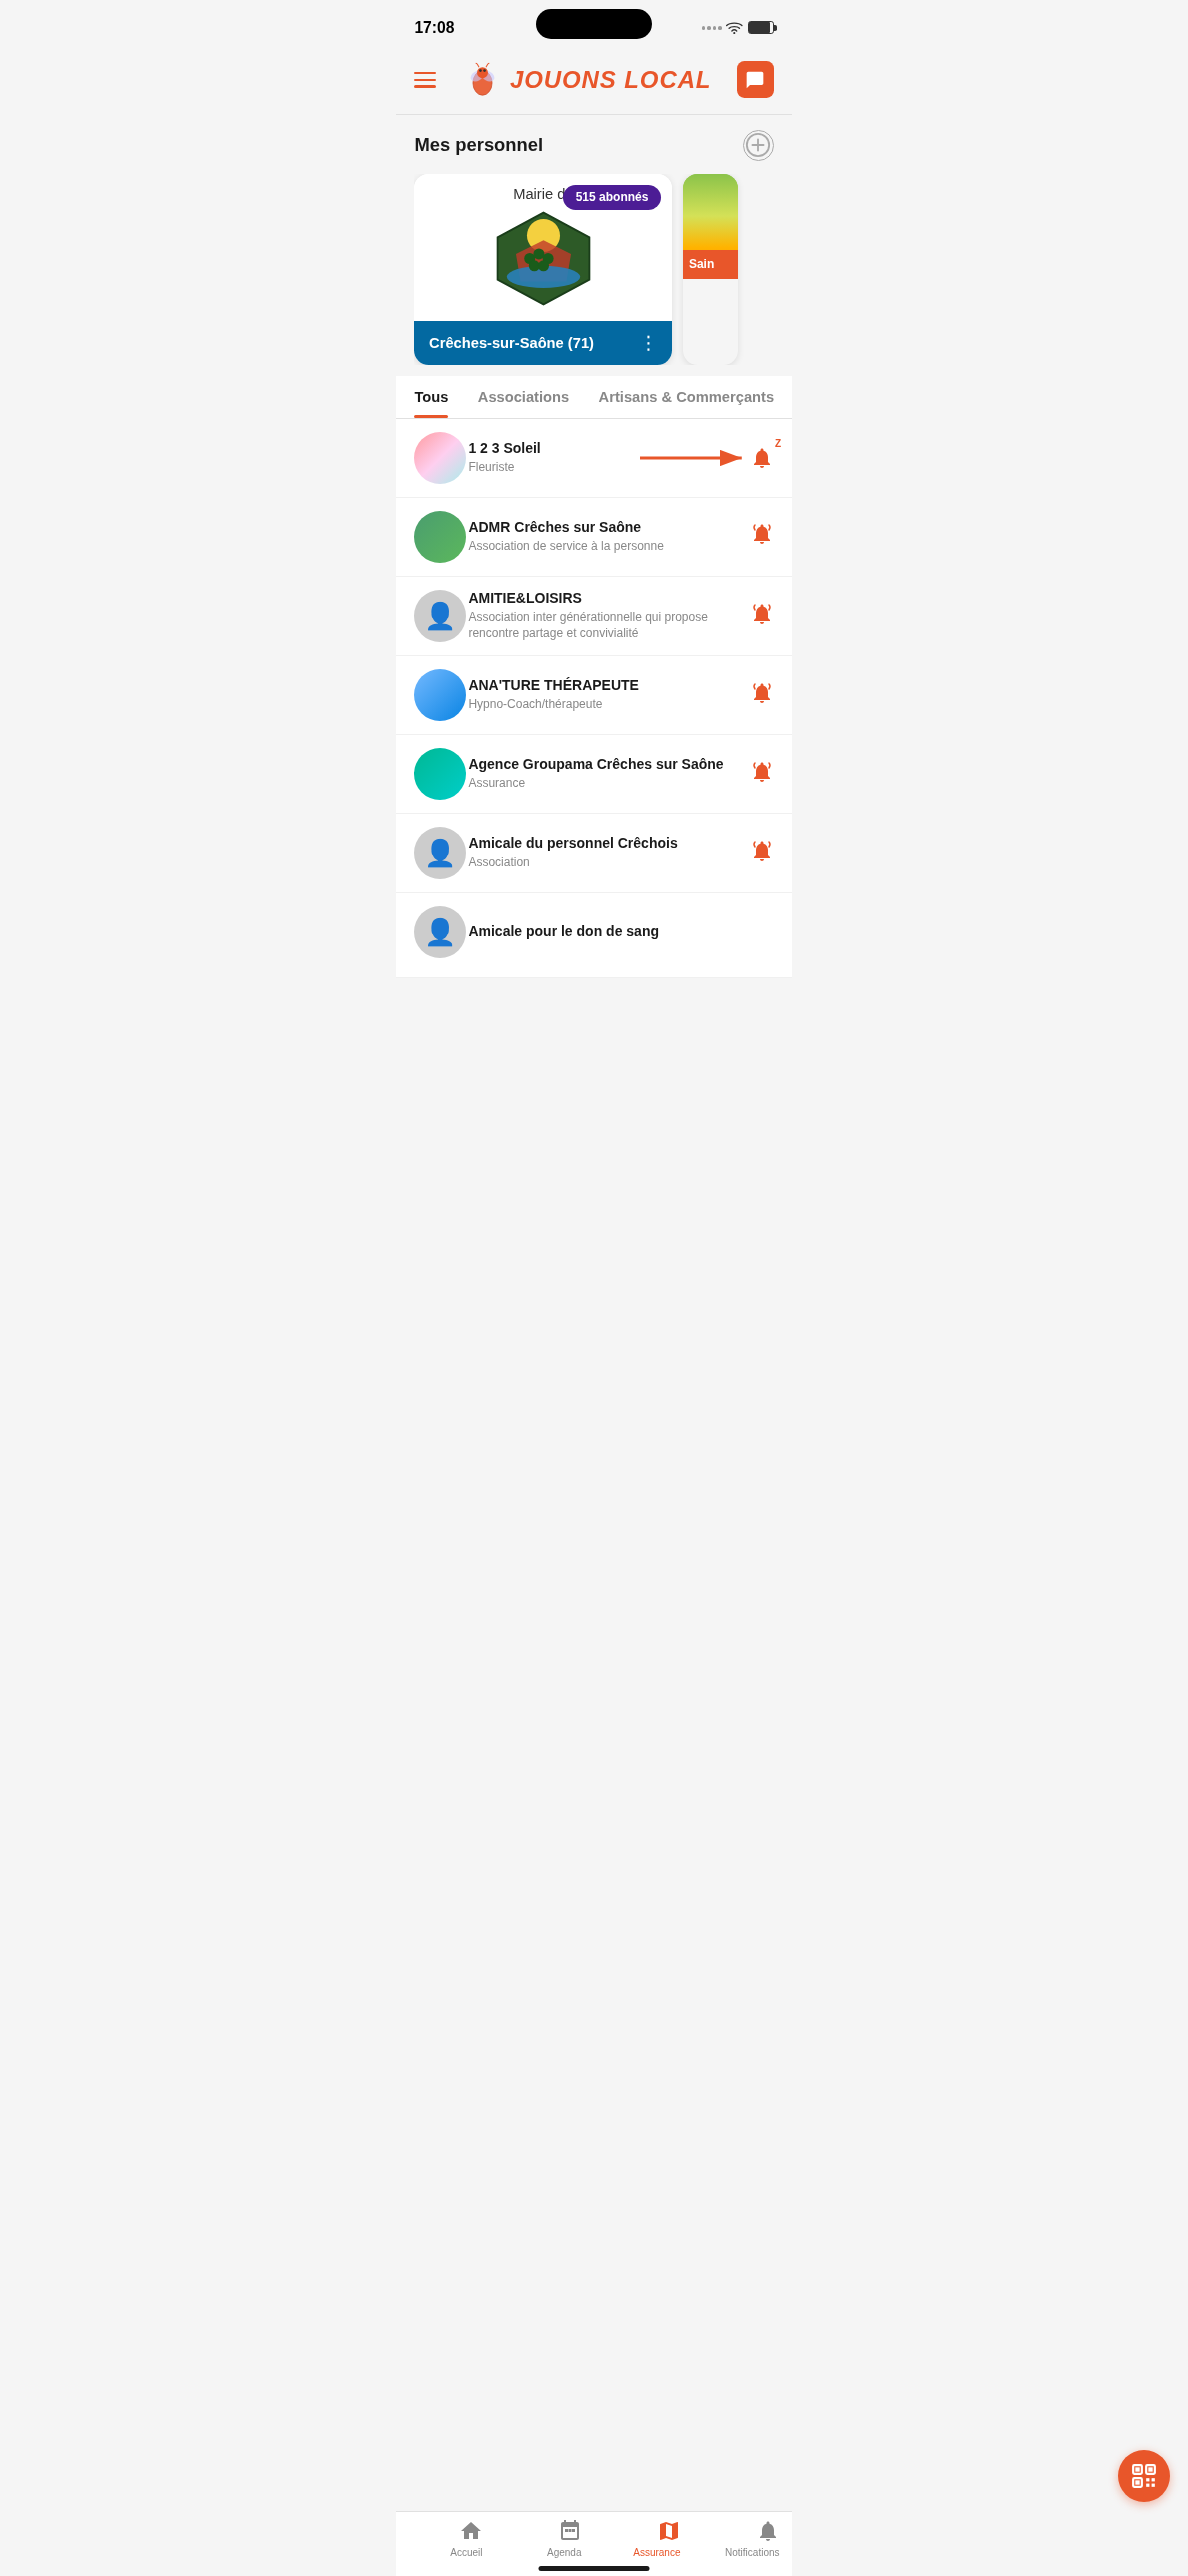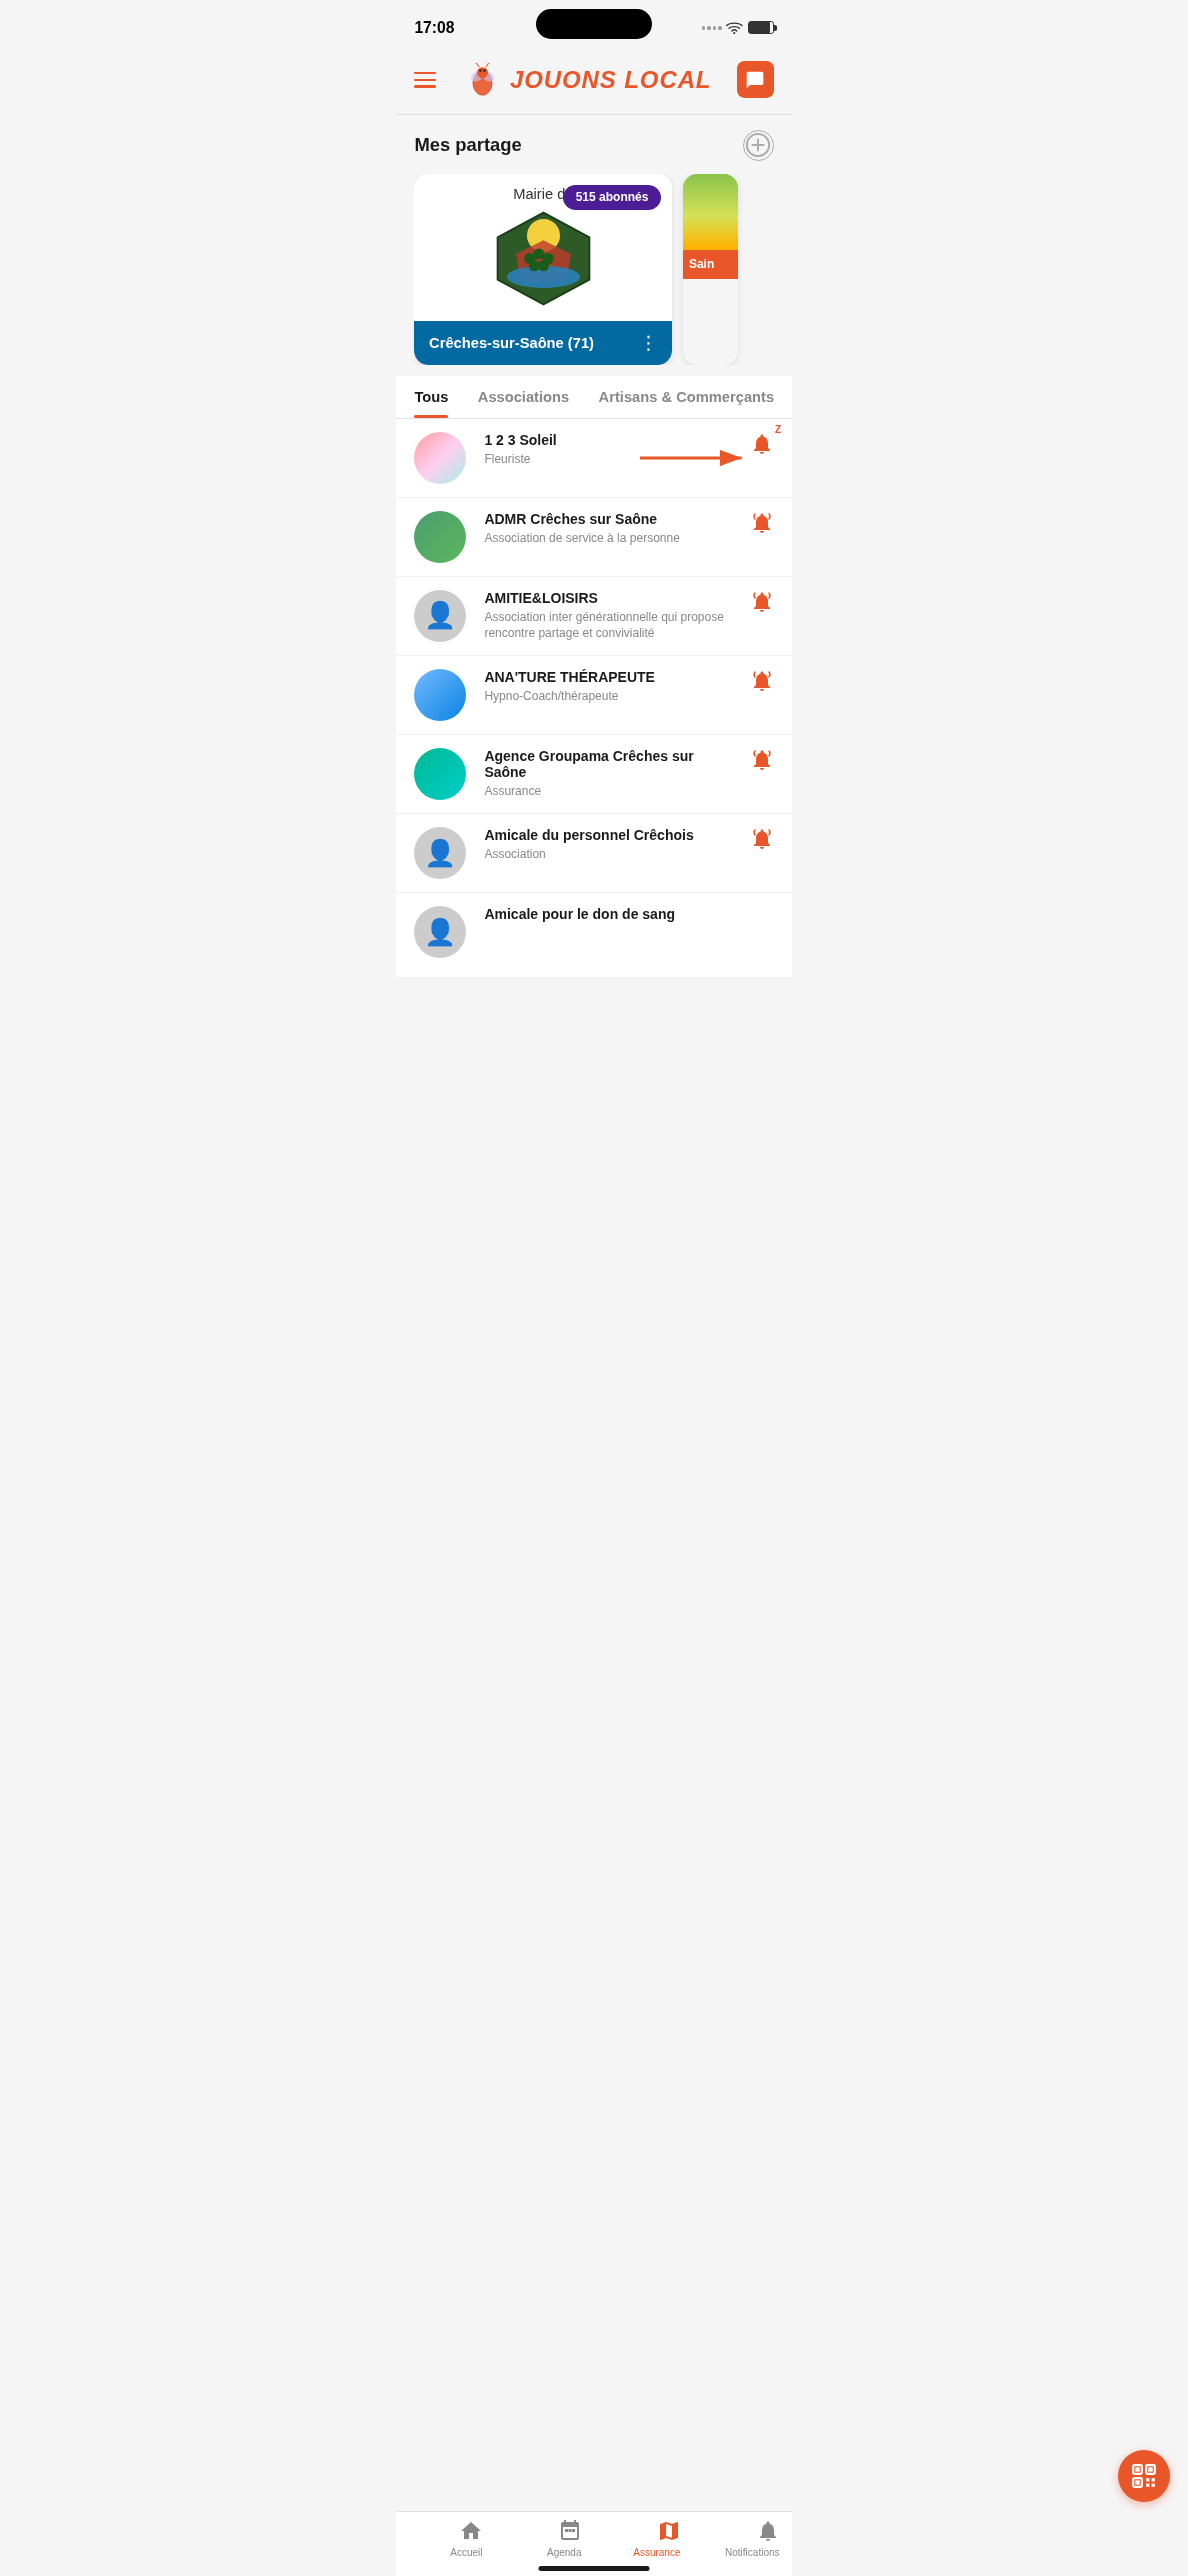--- a/index.html
+++ b/index.html
@@ -221,24 +221,24 @@
       background: #e8562a;
       border-radius: 1.8px;
     }
 
     
     .list-section {
       background: white;
     }
     .list-item {
       display: flex;
-      align-items: flex-start;
+      align-items: center;
       padding: 13px 18.4px;
       border-bottom: 0.9px solid #f0f0f0;
-      gap: 18px;
+      gap: 2px;
       position: relative;
     }
     .item-avatar {
       width: 52px;
       height: 52px;
       border-radius: 50%;
       overflow: hidden;
       flex-shrink: 0;
       background: #ddd;
       display: flex; align-items: center; justify-content: center;
@@ -430,21 +430,21 @@
 
     <div class="chat-icon-btn">
       <svg width="20" height="20" viewBox="0 0 24 24" fill="white">
         <path d="M2 4C2 2.9 2.9 2 4 2H20C21.1 2 22 2.9 22 4V16C22 17.1 21.1 18 20 18H6L2 22V4Z"></path>
       </svg>
     </div>
   </div>
 
   <div class="communes-section">
     <div class="communes-header">
-      <span class="communes-title">Mes partage</span>
+      <span class="communes-title">Mes personnel</span>
       <div class="add-commune-btn">
         <svg width="26" height="26" viewBox="0 0 28 28" fill="none">
           <circle cx="14" cy="14" r="12" stroke="#aaa" stroke-width="2"></circle>
           <line x1="14" y1="8" x2="14" y2="20" stroke="#aaa" stroke-width="2" stroke-linecap="round"></line>
           <line x1="8" y1="14" x2="20" y2="14" stroke="#aaa" stroke-width="2" stroke-linecap="round"></line>
         </svg>
       </div>
     </div>
 
     <div class="commune-cards">

